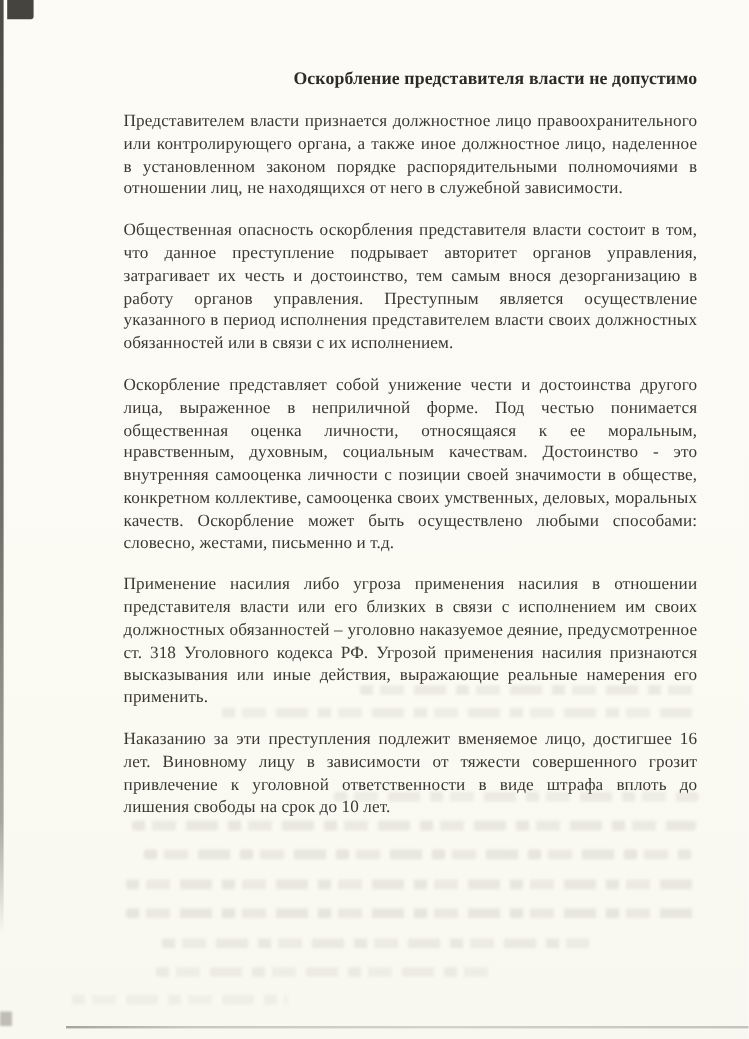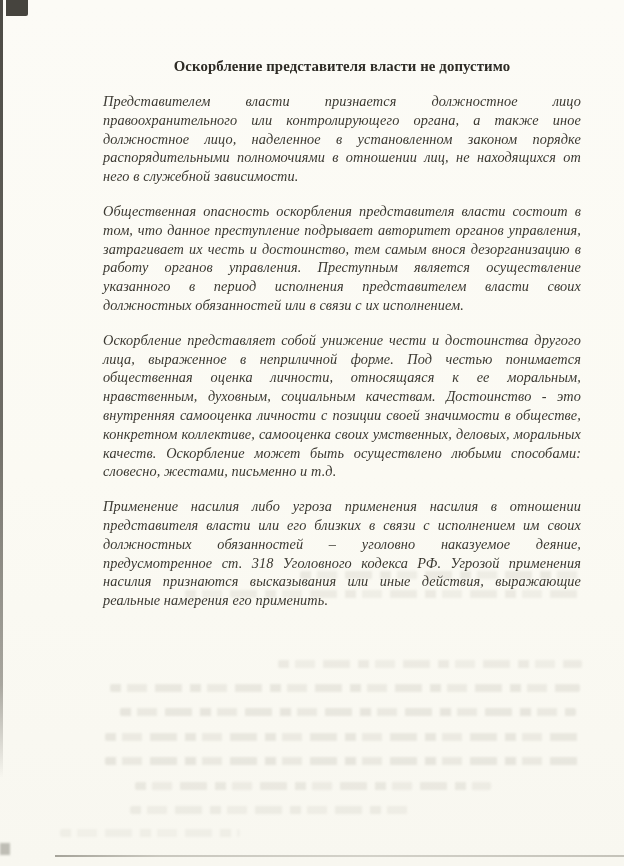--- a/index.html
+++ b/index.html
@@ -65,26 +65,25 @@
     text-align: justify;
     hyphens: none;
     letter-spacing: 0.1px;
   }
   .doc-title {
     font-weight: bold;
     color: #2d2b25;
     font-size: 14.8px;
     line-height: 19px;
     margin: 0 0 9px 0;
-    text-align: center;
+    text-align: right;
   }
   .text-block p {
     margin: 16px 0 10px 0;
     text-align: justify;
-    font-style: italic;
   }
   
   .ghost {
     position: absolute;
     height: 8px;
     border-radius: 2px;
     filter: blur(1.3px);
     background: repeating-linear-gradient(90deg,
       rgba(122,117,100,0.55) 0 11px,
       rgba(122,117,100,0)   11px 17px,
@@ -103,20 +102,21 @@
   <div class="corner-mark"></div>
   <div class="bottom-scan-line"></div>
   <div class="bottom-left-mark"></div>
 
   <div class="text-block">
     <div class="doc-title">Оскорбление представителя власти не допустимо</div>
     <p>Представителем власти признается должностное лицо правоохранительного или контролирующего органа, а также иное должностное лицо, наделенное в установленном законом порядке распорядительными полномочиями в отношении лиц, не находящихся от него в служебной зависимости.</p>
     <p>Общественная опасность оскорбления представителя власти состоит в том, что данное преступление подрывает авторитет органов управления, затрагивает их честь и достоинство, тем самым внося дезорганизацию в работу органов управления. Преступным является осуществление указанного в период исполнения представителем власти своих должностных обязанностей или в связи с их исполнением.</p>
     <p>Оскорбление представляет собой унижение чести и достоинства другого лица, выраженное в неприличной форме. Под честью понимается общественная оценка личности, относящаяся к ее моральным, нравственным, духовным, социальным качествам. Достоинство - это внутренняя самооценка личности с позиции своей значимости в обществе, конкретном коллективе, самооценка своих умственных, деловых, моральных качеств. Оскорбление может быть осуществлено любыми способами: словесно, жестами, письменно и т.д.</p>
     <p>Применение насилия либо угроза применения насилия в отношении представителя власти или его близких в связи с исполнением им своих должностных обязанностей – уголовно наказуемое деяние, предусмотренное ст. 318 Уголовного кодекса РФ. Угрозой применения насилия признаются высказывания или иные действия, выражающие реальные намерения его применить.</p>
+    <p>Наказанию за эти преступления подлежит вменяемое лицо, достигшее 16 лет. Виновному лицу в зависимости от тяжести совершенного грозит привлечение к уголовной ответственности в виде штрафа вплоть до лишения свободы на срок до 10 лет.</p>
   </div>
 
   <div class="ghost" style="top:571px; left:300px; width:282px; opacity:0.22;"></div>
   <div class="ghost" style="top:590px; left:185px; width:396px; opacity:0.20;"></div>
   <div class="ghost" style="top:660px; left:278px; width:304px; opacity:0.20;"></div>
   <div class="ghost" style="top:684px; left:110px; width:470px; opacity:0.24;"></div>
   <div class="ghost" style="top:708px; left:120px; width:456px; opacity:0.26;"></div>
   <div class="ghost" style="top:733px; left:105px; width:476px; opacity:0.24;"></div>
   <div class="ghost" style="top:757px; left:105px; width:478px; opacity:0.26;"></div>
   <div class="ghost" style="top:782px; left:135px; width:356px; opacity:0.22;"></div>

